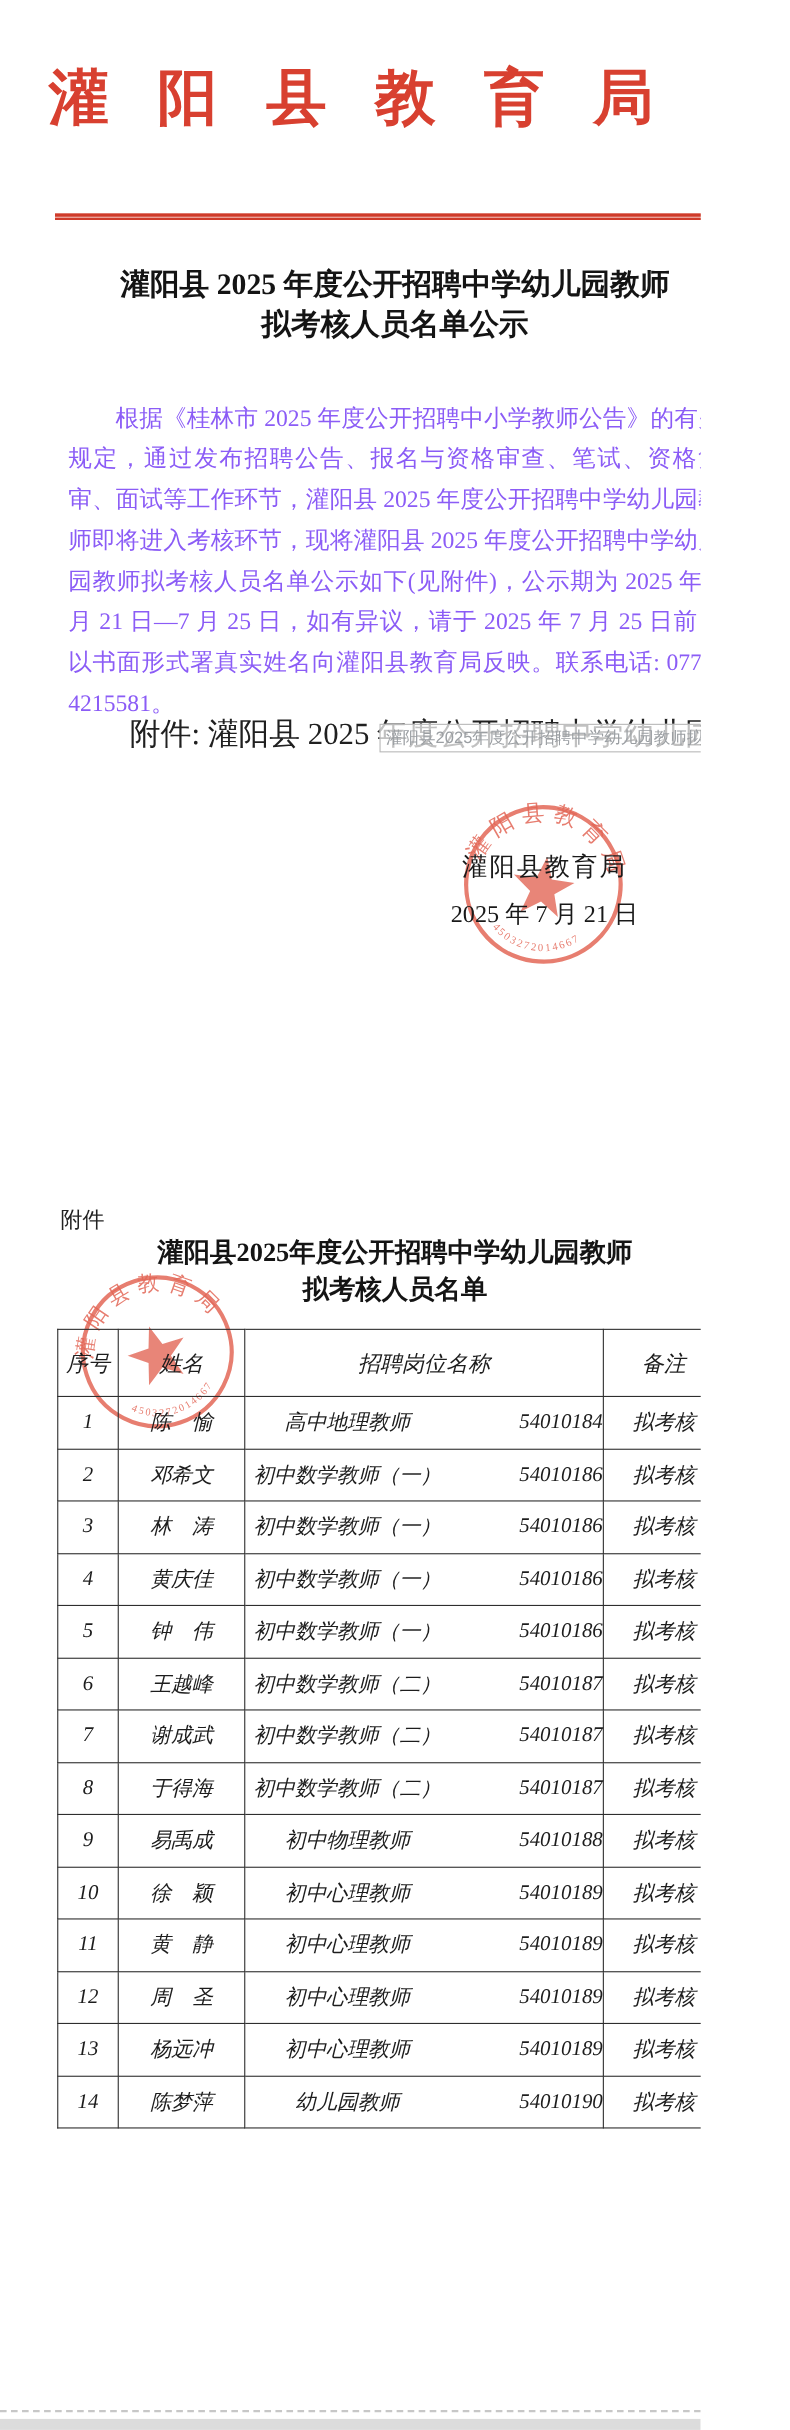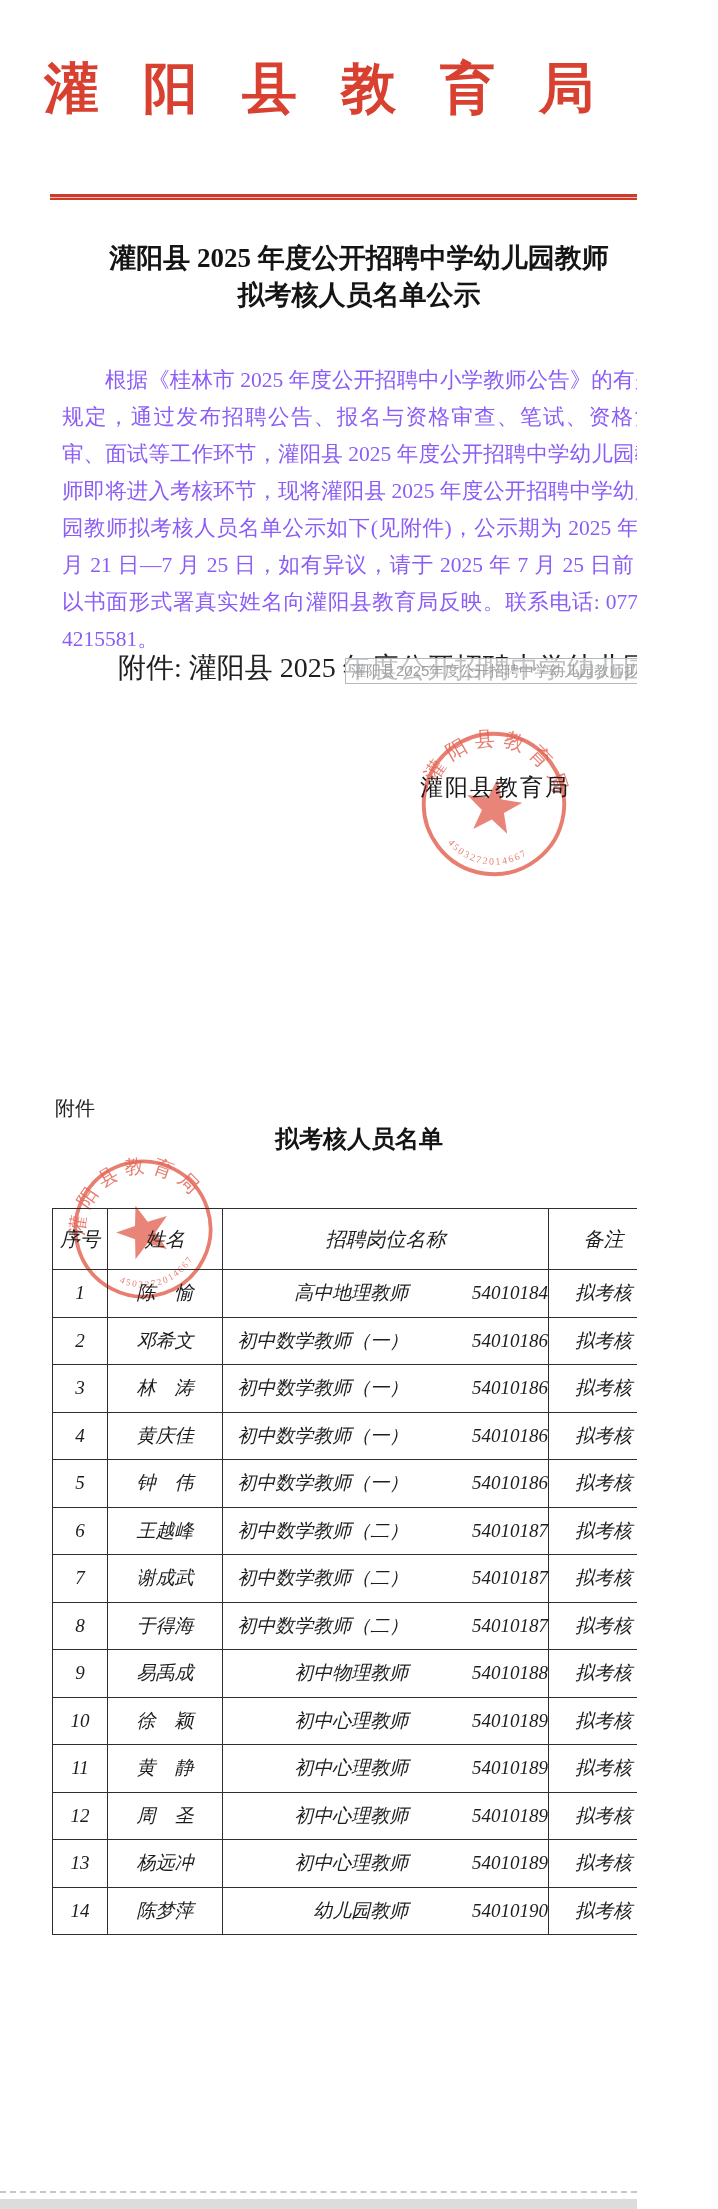--- a/index.html
+++ b/index.html
@@ -62,21 +62,21 @@
     border-collapse:collapse;table-layout:fixed;
     font-size:19px;color:#1d1d1d;
   }
   table.roster th,table.roster td{
     border:1.5px solid #2e2e2e;text-align:center;vertical-align:middle;
     padding:0;font-weight:normal;font-style:italic;
   }
   table.roster th{height:60px;font-size:20px;}
   table.roster td{height:46.5px;}
   td.poscell .inner{display:flex;width:100%;align-items:center;}
-  td.poscell .posname{flex:0 0 57%;text-align:right;}
+  td.poscell .posname{flex:0 0 57%;text-align:center;}
   td.poscell .poscode{flex:0 0 43%;text-align:right;font-family:"Liberation Serif","DejaVu Serif",serif;}
   
   .print-link{
     position:absolute;top:2150px;left:670px;width:140px;white-space:nowrap;
     font-family:"Liberation Sans","DejaVu Sans",sans-serif;font-size:17px;color:#3c3c3c;
   }
   .dashline{position:absolute;top:2191px;left:0;width:100%;border-top:2px dashed #c7c7c7;}
   .bottombar{position:absolute;top:2199px;left:0;width:100%;height:10px;background:#dcdcdc;}
   .edge-mark{position:absolute;top:2075px;left:715px;width:2px;height:22px;background:#9a9a9a;}
   .seal text{font-family:"Liberation Serif","DejaVu Serif",serif;}
@@ -109,23 +109,25 @@
     </defs>
     <text font-size="21" fill="#df5240" opacity="0.85" letter-spacing="7">
       <textPath href="#s1top" startOffset="50%" text-anchor="middle">灌阳县教育局</textPath>
     </text>
     <text font-size="10" fill="#df5240" opacity="0.85" letter-spacing="2">
       <textPath href="#s1bot" startOffset="50%" text-anchor="middle">4503272014667</textPath>
     </text>
   </svg>
 
   <div class="signer">灌阳县教育局</div>
+  <div class="sign-date">2025 年 7 月 21 日</div>
 
   <div class="att-label">附件</div>
   <div class="att-title">
+    <div>灌阳县2025年度公开招聘中学幼儿园教师</div>
     <div>拟考核人员名单</div>
   </div>
 
   <svg class="seal seal2" width="150" height="150" viewBox="0 0 160 160">
     <circle cx="80" cy="80" r="72" fill="none" stroke="#df5240" stroke-width="4" opacity="0.85"></circle>
     <polygon points="80,54 87.1,74.3 108.5,74.7 91.4,87.7 97.6,108.3 80,96 62.4,108.3 68.6,87.7 51.5,74.7 72.9,74.3" fill="#df5240" opacity="0.8"></polygon>
     <defs>
       <path id="s2top" d="M 16,84 A 64,64 0 0 1 144,84"></path>
       <path id="s2bot" d="M 28,114 A 62,62 0 0 0 132,114"></path>
     </defs>

